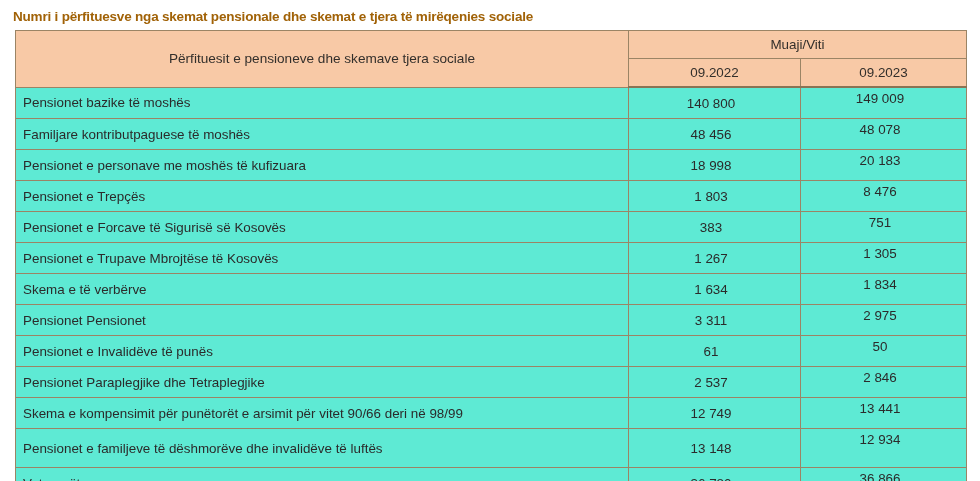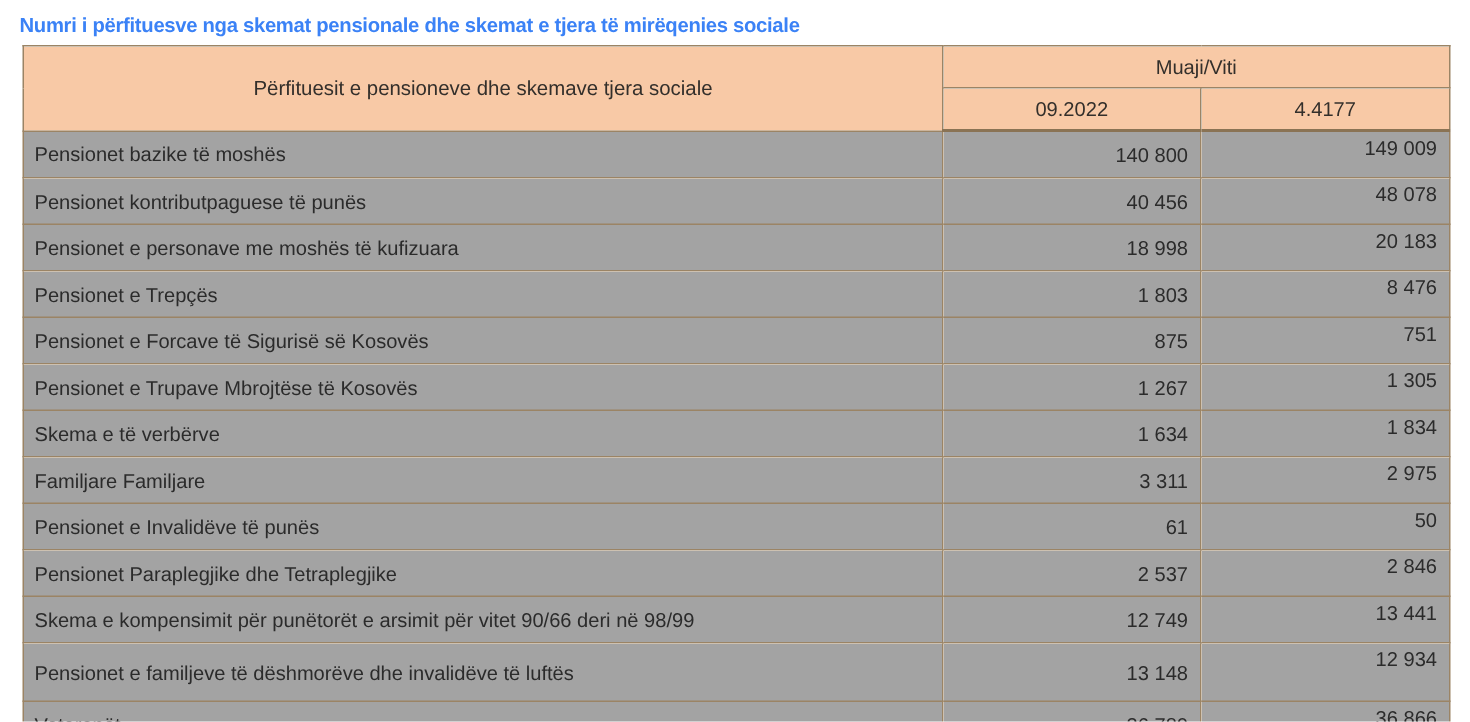--- a/index.html
+++ b/index.html
@@ -8,21 +8,21 @@
     --border-dark:#8a7354;
     --text:#2b2b2b;
   }
   html,body{margin:0;padding:0;}
   body{
     width:980px;height:481px;background:#ffffff;
     font-family:"Liberation Sans", sans-serif;
     color:var(--text);overflow:hidden;
   }
   .title{
-    font-weight:bold;font-size:13.5px;color:#3b82f6;
+    font-weight:bold;font-size:13.5px;color:#a16207;
     padding:9px 0 0 13px;letter-spacing:-0.2px;
   }
   table.tbl{
     border-collapse:collapse;table-layout:fixed;
     margin:6px 0 0 15px;width:951px;
   }
   .tbl col.c-label{width:613px;}
   .tbl col.c-2022{width:172px;}
   .tbl col.c-2023{width:166px;}
   .tbl th,.tbl td{
@@ -30,85 +30,85 @@
     font-size:13.4px;overflow:hidden;white-space:nowrap;
   }
   .tbl thead th{
     background:var(--header-bg);
     font-weight:normal;color:#332f2b;
     text-align:center;
   }
   .tbl thead tr.group-row th{height:25px;}
   .tbl thead tr.sub-row th{height:25px;border-bottom:2px solid var(--border-dark);}
   .tbl thead th.corner{font-size:13.6px;}
-  .tbl tbody td{height:26px;background:#a3a3a3;}
+  .tbl tbody td{height:26px;background:#5eead4;}
   .tbl tbody tr.tall td{height:34px;}
   td.lbl{padding-left:7px;vertical-align:middle;}
-  td.num{text-align:right;padding-right:8px;vertical-align:middle;}
+  td.num{text-align:center;padding-right:8px;vertical-align:middle;}
   td.num23{vertical-align:top;padding-top:3px;}
 </style>
 </head>
 <body>
 
 <div class="title">Numri i përfituesve nga skemat pensionale dhe skemat e tjera të mirëqenies sociale</div>
 
 <table class="tbl">
   <colgroup>
     <col class="c-label">
       <col class="c-2022">
       <col class="c-2023">
   </colgroup>
   <thead>
     <tr class="group-row">
       <th rowspan="2" class="corner">Përfituesit e pensioneve dhe skemave tjera sociale</th>
       <th colspan="2" class="group">Muaji/Viti</th>
     </tr>
     <tr class="sub-row">
       <th>09.2022</th>
-      <th>4.4177</th>
+      <th>09.2023</th>
     </tr>
   </thead>
   <tbody id="rows-body">
       <tr>
     <td class="lbl">Pensionet bazike të moshës</td>
     <td class="num">140 800</td>
     <td class="num num23">149 009</td>
   </tr>
       <tr>
-    <td class="lbl">Pensionet kontributpaguese të punës</td>
-    <td class="num">40 456</td>
+    <td class="lbl">Familjare kontributpaguese të moshës</td>
+    <td class="num">48 456</td>
     <td class="num num23">48 078</td>
   </tr>
       <tr>
     <td class="lbl">Pensionet e personave me moshës të kufizuara</td>
     <td class="num">18 998</td>
     <td class="num num23">20 183</td>
   </tr>
       <tr>
     <td class="lbl">Pensionet e Trepçës</td>
     <td class="num">1 803</td>
     <td class="num num23">8 476</td>
   </tr>
       <tr>
     <td class="lbl">Pensionet e Forcave të Sigurisë së Kosovës</td>
-    <td class="num">875</td>
+    <td class="num">383</td>
     <td class="num num23">751</td>
   </tr>
       <tr>
     <td class="lbl">Pensionet e Trupave Mbrojtëse të Kosovës</td>
     <td class="num">1 267</td>
     <td class="num num23">1 305</td>
   </tr>
       <tr>
     <td class="lbl">Skema e të verbërve</td>
     <td class="num">1 634</td>
     <td class="num num23">1 834</td>
   </tr>
       <tr>
-    <td class="lbl">Familjare Familjare</td>
+    <td class="lbl">Pensionet Pensionet</td>
     <td class="num">3 311</td>
     <td class="num num23">2 975</td>
   </tr>
       <tr>
     <td class="lbl">Pensionet e Invalidëve të punës</td>
     <td class="num">61</td>
     <td class="num num23">50</td>
   </tr>
       <tr>
     <td class="lbl">Pensionet Paraplegjike dhe Tetraplegjike</td>

